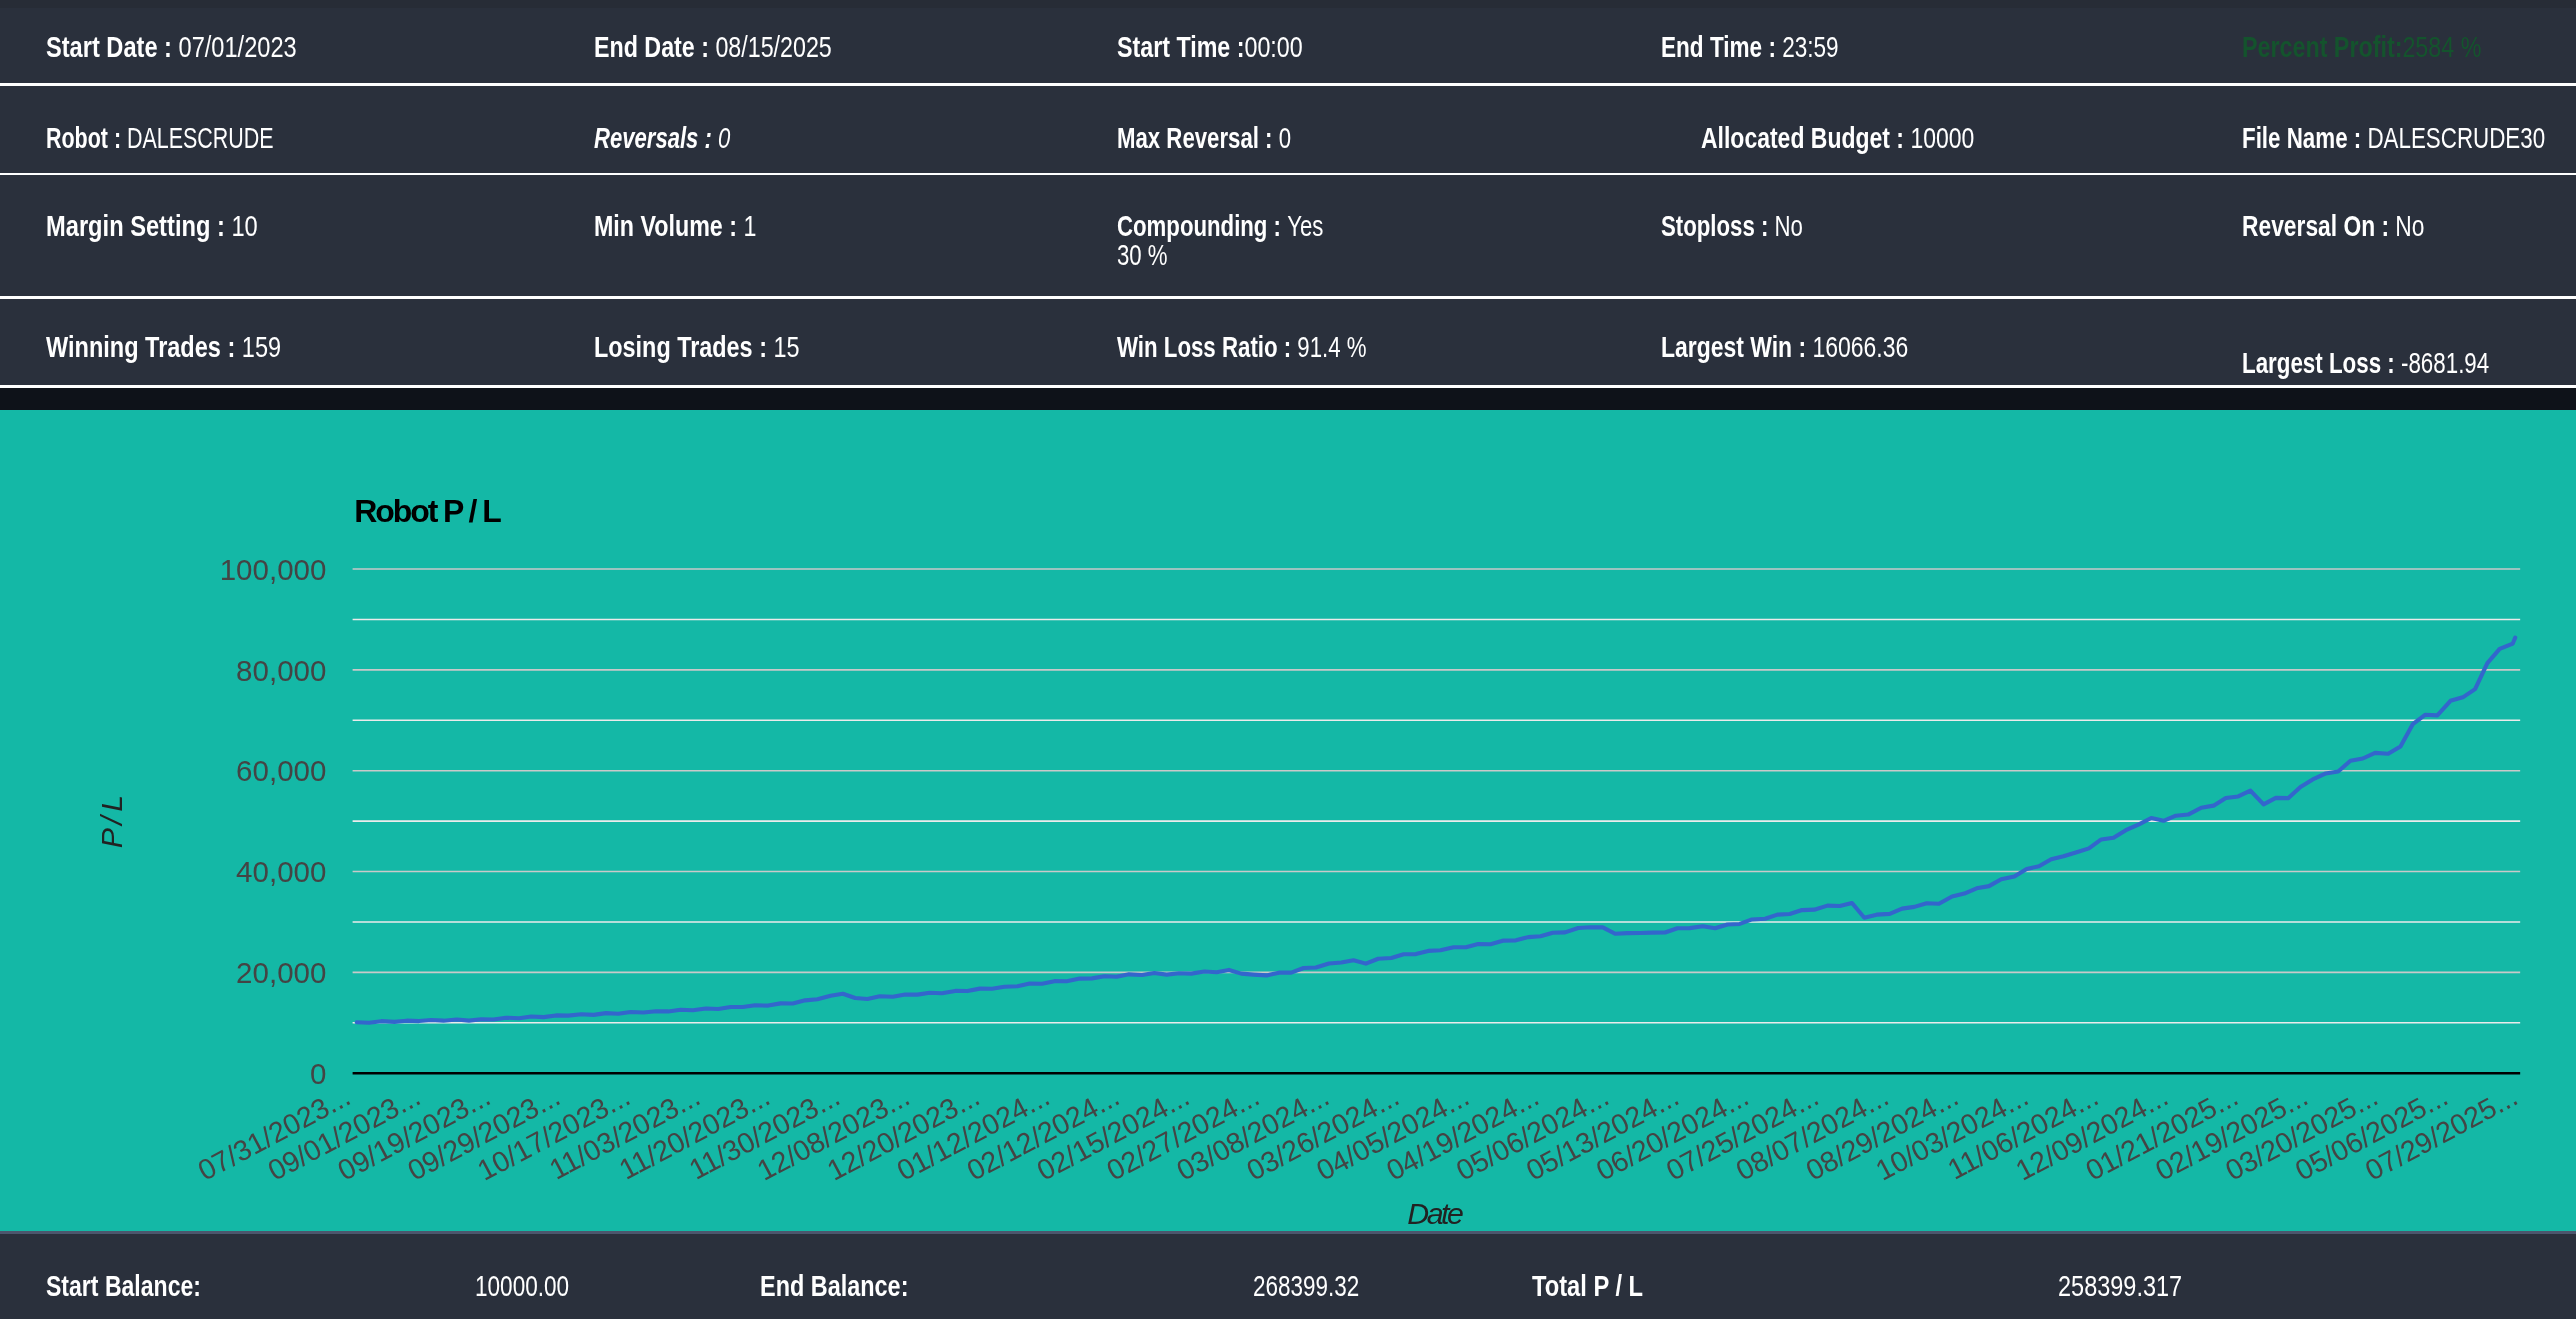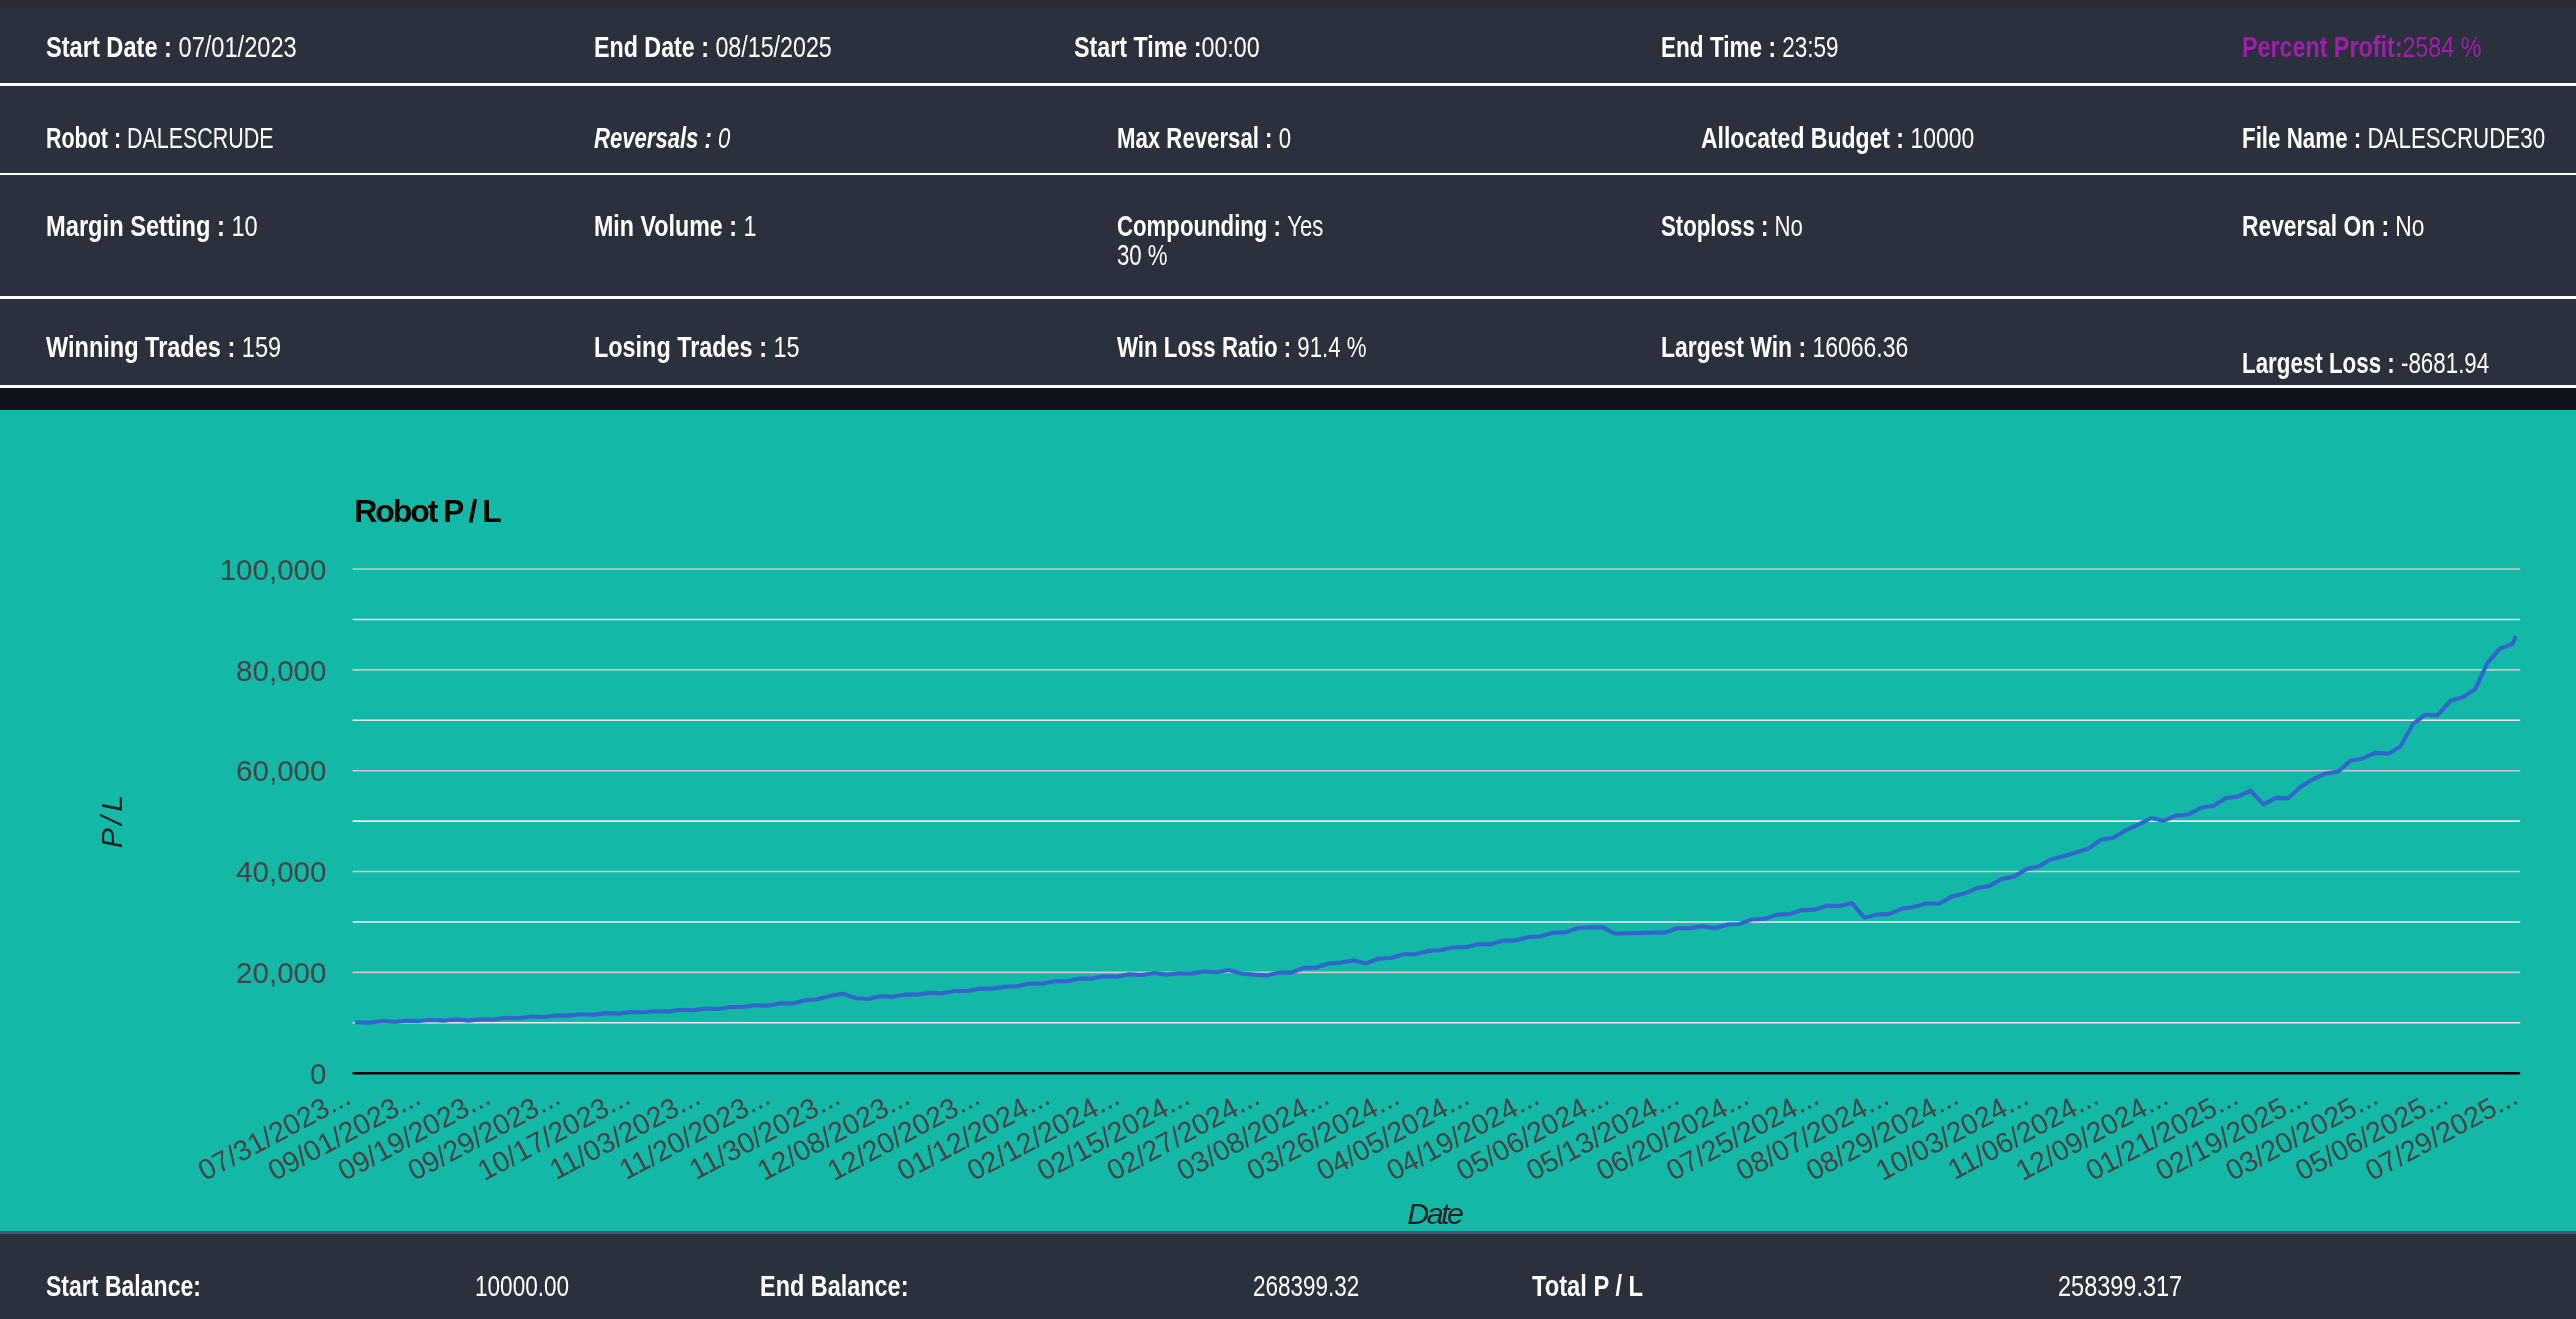--- a/index.html
+++ b/index.html
@@ -9,23 +9,23 @@
 </style>
 </head>
 <body>
 <div style="position:absolute;left:0;top:0;width:2576px;height:8.2px;background:#272c36;"></div>
 <div style="position:absolute;left:0;top:8.2px;width:2576px;height:75px;background:#2a303c;"></div>
 <div style="position:absolute;left:0;top:86px;width:2576px;height:87px;background:#2a303c;"></div>
 <div style="position:absolute;left:0;top:175px;width:2576px;height:121px;background:#2a303c;"></div>
 <div style="position:absolute;left:0;top:299px;width:2576px;height:86px;background:#2a303c;"></div>
 <div style="position:absolute;left:46px;top:24.6px;line-height:43px;white-space:nowrap;color:#ffffff;"><span style="display:inline-block;transform:scaleX(0.787);transform-origin:0 50%;"><b>Start Date : </b>07/01/2023</span></div>
 <div style="position:absolute;left:594px;top:24.6px;line-height:43px;white-space:nowrap;color:#ffffff;"><span style="display:inline-block;transform:scaleX(0.775);transform-origin:0 50%;"><b>End Date : </b>08/15/2025</span></div>
-<div style="position:absolute;left:1074px;top:24.6px;line-height:43px;white-space:nowrap;color:#ffffff;"><span style="display:inline-block;transform:scaleX(0.775);transform-origin:0 50%;"><b>Start Time :</b>00:00</span></div>
+<div style="position:absolute;left:1117px;top:24.6px;line-height:43px;white-space:nowrap;color:#ffffff;"><span style="display:inline-block;transform:scaleX(0.775);transform-origin:0 50%;"><b>Start Time :</b>00:00</span></div>
 <div style="position:absolute;left:1661px;top:24.6px;line-height:43px;white-space:nowrap;color:#ffffff;"><span style="display:inline-block;transform:scaleX(0.752);transform-origin:0 50%;"><b>End Time : </b>23:59</span></div>
-<div style="position:absolute;left:2242px;top:24.6px;line-height:43px;white-space:nowrap;color:#a21caf;"><span style="display:inline-block;transform:scaleX(0.776);transform-origin:0 50%;"><b>Percent Profit:</b>2584 %</span></div>
+<div style="position:absolute;left:2242px;top:24.6px;line-height:43px;white-space:nowrap;color:#14532d;"><span style="display:inline-block;transform:scaleX(0.776);transform-origin:0 50%;"><b>Percent Profit:</b>2584 %</span></div>
 <div style="position:absolute;left:46px;top:116px;line-height:43px;white-space:nowrap;color:#ffffff;"><span style="display:inline-block;transform:scaleX(0.715);transform-origin:0 50%;"><b>Robot : </b>DALESCRUDE</span></div>
 <div style="position:absolute;left:594px;top:116px;line-height:43px;white-space:nowrap;color:#ffffff;font-style:italic;"><span style="display:inline-block;transform:scaleX(0.736);transform-origin:0 50%;"><b>Reversals : </b>0</span></div>
 <div style="position:absolute;left:1117px;top:116px;line-height:43px;white-space:nowrap;color:#ffffff;"><span style="display:inline-block;transform:scaleX(0.74);transform-origin:0 50%;"><b>Max Reversal : </b>0</span></div>
 <div style="position:absolute;left:1661px;top:116px;line-height:43px;white-space:nowrap;color:#ffffff;margin-left:40px;"><span style="display:inline-block;transform:scaleX(0.766);transform-origin:0 50%;"><b>Allocated Budget : </b>10000</span></div>
 <div style="position:absolute;left:2242px;top:116px;line-height:43px;white-space:nowrap;color:#ffffff;"><span style="display:inline-block;transform:scaleX(0.745);transform-origin:0 50%;"><b>File Name : </b>DALESCRUDE30</span></div>
 <div style="position:absolute;left:46px;top:204px;line-height:43px;white-space:nowrap;color:#ffffff;"><span style="display:inline-block;transform:scaleX(0.789);transform-origin:0 50%;"><b>Margin Setting : </b>10</span></div>
 <div style="position:absolute;left:594px;top:204px;line-height:43px;white-space:nowrap;color:#ffffff;"><span style="display:inline-block;transform:scaleX(0.775);transform-origin:0 50%;"><b>Min Volume : </b>1</span></div>
 <div style="position:absolute;left:1117px;top:211px;line-height:29px;white-space:nowrap;color:#ffffff;"><span style="display:inline-block;transform:scaleX(0.74);transform-origin:0 50%;"><b>Compounding : </b>Yes<br>30 %</span></div>
 <div style="position:absolute;left:1661px;top:204px;line-height:43px;white-space:nowrap;color:#ffffff;"><span style="display:inline-block;transform:scaleX(0.74);transform-origin:0 50%;"><b>Stoploss : </b>No</span></div>
 <div style="position:absolute;left:2242px;top:204px;line-height:43px;white-space:nowrap;color:#ffffff;"><span style="display:inline-block;transform:scaleX(0.76);transform-origin:0 50%;"><b>Reversal On : </b>No</span></div>

